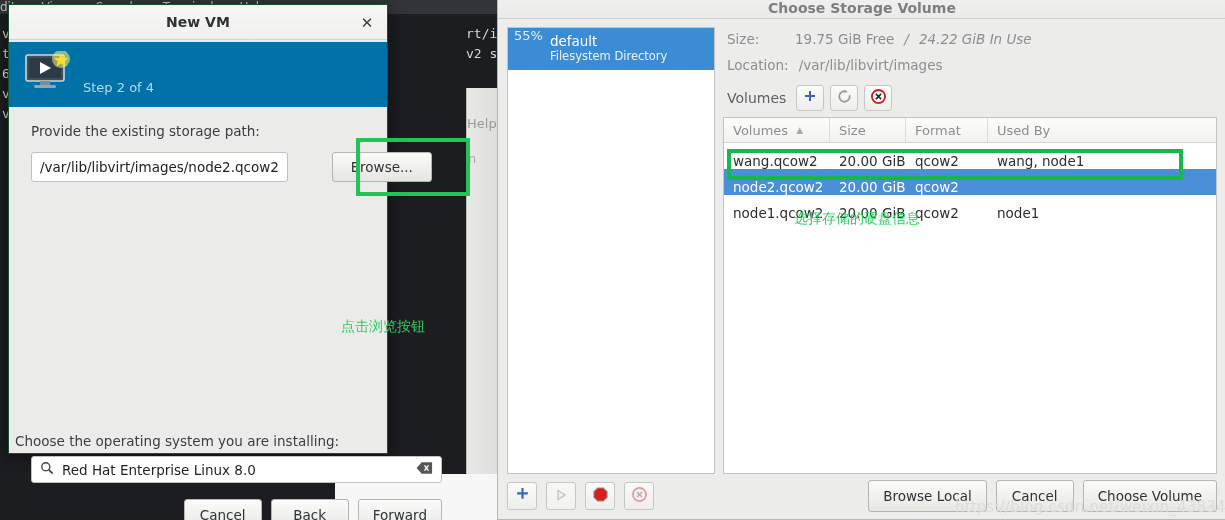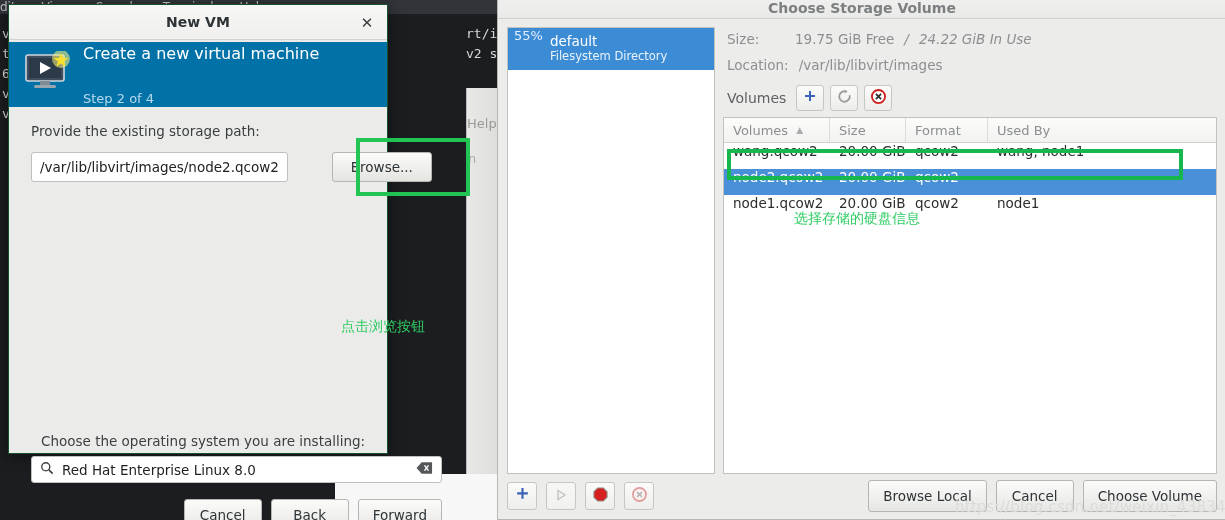--- a/index.html
+++ b/index.html
@@ -95,21 +95,21 @@
   }
   .hl-browse {
     position: absolute; left: 347px; top: 133px; width: 114px; height: 58px;
     border: 4px solid #22c453; pointer-events: none;
   }
   .note-green {
     position: absolute; font-size: 14px; color: #2ecc62; white-space: nowrap;
   }
   .nv-note1 { left: 332px; top: 211px; }
 
-  .nv-os-label { position: absolute; left: 32px; top: 326px; font-size: 13.5px; color: #3b3f41; }
+  .nv-os-label { position: absolute; left: 6px; top: 326px; font-size: 13.5px; color: #3b3f41; }
   .nv-os-field {
     position: absolute; left: 22px; top: 349px; width: 411px; height: 27px;
     background: #fff; border: 1px solid #c0c0bc; border-radius: 3px;
     display: flex; align-items: center; padding: 4px 8px; gap: 8px;
   }
   .nv-os-text { font-size: 13.5px; color: #1d1f20; flex: 1; }
   .nv-btnrow {
     position: absolute; left: 22px; top: 392px; width: 411px;
     display: flex; justify-content: flex-end; gap: 9px;
   }
@@ -166,21 +166,21 @@
   .th-row {
     display: flex; height: 25px; background: linear-gradient(to bottom,#fcfcfb,#f2f2f0);
     border-bottom: 1px solid #d3d3cf;
   }
   .th {
     font-size: 13px; color: #8b8e90; display: flex; align-items: center;
     padding-left: 9px; border-right: 1px solid #dcdcd8; cursor: pointer;
   }
   .th-sort { margin-left: 8px; font-size: 9px; color: #a9acad; }
   .c1 { width: 106px; } .c2 { width: 76px; } .c3 { width: 82px; } .c4 { flex: 1; border-right: none; }
-  .tr { display: flex; height: 26px; align-items: flex-start; cursor: pointer; }
+  .tr { display: flex; height: 26px; align-items: flex-end; cursor: pointer; }
   .tr.selected { background: #4a90d9; }
   .tr .td { font-size: 13.5px; color: #2b2d2e; padding-left: 9px; }
   .tr.selected .td { color: #fff; }
   .hl-row {
     position: absolute; left: 3px; top: 31px; width: 456px; height: 31px;
     border: 4px solid #16b84e; pointer-events: none;
   }
   .csv-note { position: absolute; left: 70px; top: 92px; font-size: 14px; color: #2ecc62; white-space: nowrap; }
 
   .csv-footer { height: 44px; display: flex; align-items: center; padding: 0 9px; gap: 9px; }
@@ -387,21 +387,20 @@
           <rect x="3" y="4" width="38" height="26" rx="2" fill="#3f4e5e" stroke="#cfd6dd" stroke-width="1.6"></rect>
           <rect x="6" y="7" width="32" height="20" fill="#2c3a48"></rect>
           <path d="M17 11 L28 17 L17 23 Z" fill="#ffffff"></path>
           <rect x="17" y="30" width="10" height="4" fill="#7f8b96"></rect>
           <rect x="11" y="34" width="22" height="3" rx="1.5" fill="#9aa5ae"></rect>
           <circle cx="38" cy="8" r="9" fill="#fdf57a" opacity="0.55"></circle>
           <path d="M38 2 L40 7 L45.5 7 L41 10.4 L42.7 15.6 L38 12.4 L33.3 15.6 L35 10.4 L30.5 7 L36 7 Z" fill="#f7e02e"></path>
         </svg>
       </span>
       <div class="nv-banner-text">
-        <div class="nv-banner-h">Create a new virtual machine</div>
         <div class="nv-banner-s">Step 2 of 4</div>
       </div>
     </div>
 
     <div class="nv-body">
       <div class="nv-label">Provide the existing storage path:</div>
 
       <div class="nv-row">
         <div class="nv-input">/var/lib/libvirt/images/node2.qcow2</div>
         <div class="nv-browse-wrap">

